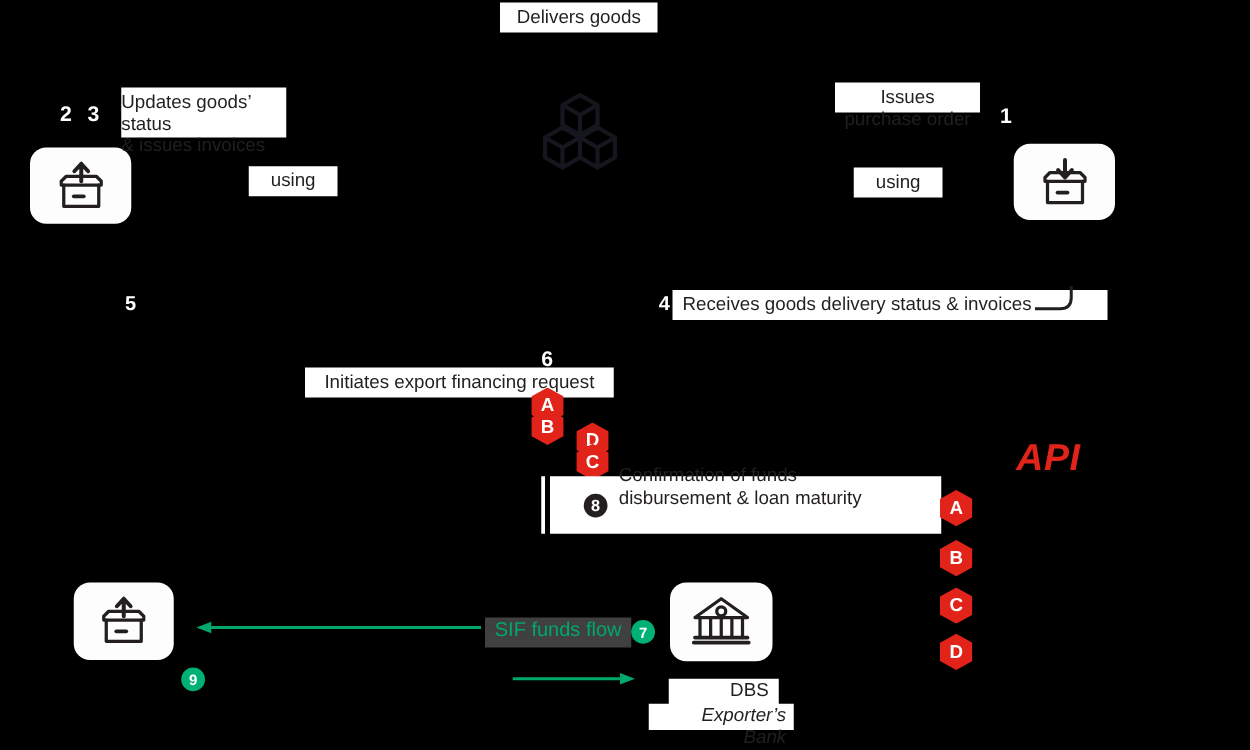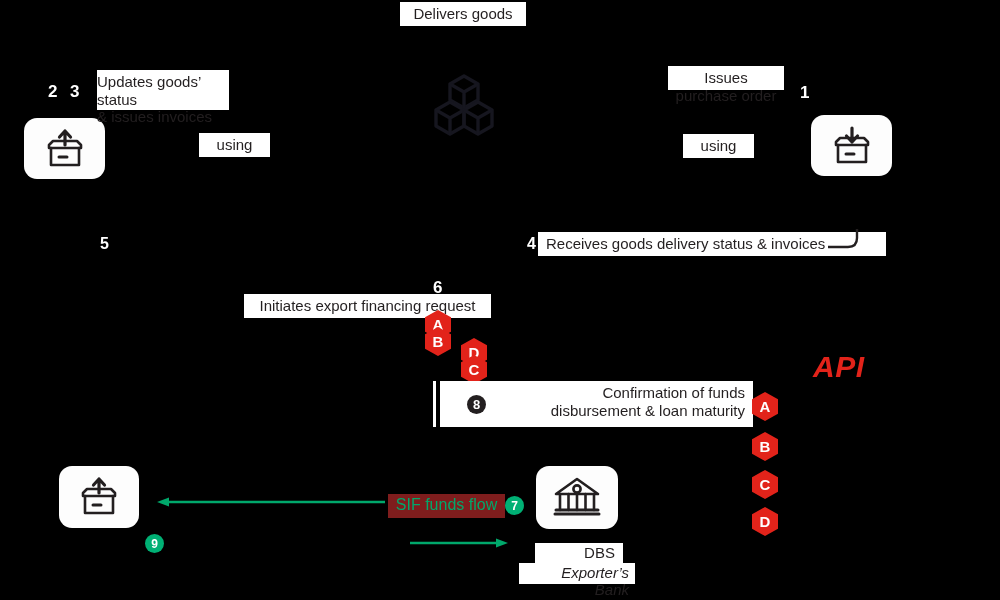--- a/index.html
+++ b/index.html
@@ -82,21 +82,21 @@
 
   .api-word {
     color: #e2231a;
     font-weight: bold;
     font-style: italic;
     font-size: 30px;
     letter-spacing: 0.5px;
   }
 
   .greentext {
-    background: #7f1d1d;
+    background: #404040;
     color: #00a86b;
     font-size: 16px;
     padding: 2px 6px;
     white-space: nowrap;
     box-sizing: border-box;
   }
 
   .banklabel {
     background: #ffffff;
     color: #231f20;
@@ -193,21 +193,21 @@
   <div class="abs hex" style="left:425px; top:310px;">A</div>
   <div class="abs hex" style="left:425px; top:327px;">B</div>
   <div class="abs hex" style="left:461px; top:338px;">D</div>
   <div class="abs hex" style="left:461px; top:355px;">C</div>
 
   <div class="abs api-word" style="left:813px; top:350px;">API</div>
 
   <div class="abs barleft" style="left:433px; top:381px; width:3px; height:46px;"></div>
   <div class="abs" style="left:440px; top:381px; width:313px; height:46px; background:#ffffff;"></div>
   <div class="abs circnum dark" style="left:467px; top:395px;">8</div>
-  <div class="abs" style="left:495px; top:384px; width:250px; color:#231f20; font-size:15px; line-height:1.18; text-align:right; white-space:pre-line;">Confirmation of funds
+  <div class="abs" style="left:495px; top:372px; width:250px; color:#231f20; font-size:15px; line-height:1.18; text-align:left; white-space:pre-line;">Confirmation of funds
 disbursement &amp; loan maturity</div>
 
   <div class="abs hex" style="left:752px; top:392px;">A</div>
   <div class="abs hex" style="left:752px; top:432px;">B</div>
   <div class="abs hex" style="left:752px; top:470px;">C</div>
   <div class="abs hex" style="left:752px; top:507px;">D</div>
 
   <div class="abs tile" style="left:59px; top:466px; width:80px; height:62px;">
     <span>
       <svg width="48" height="42" viewBox="0 0 48 42">

